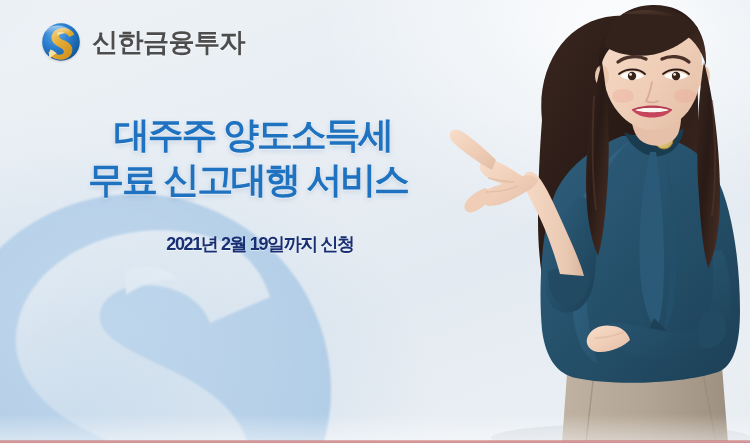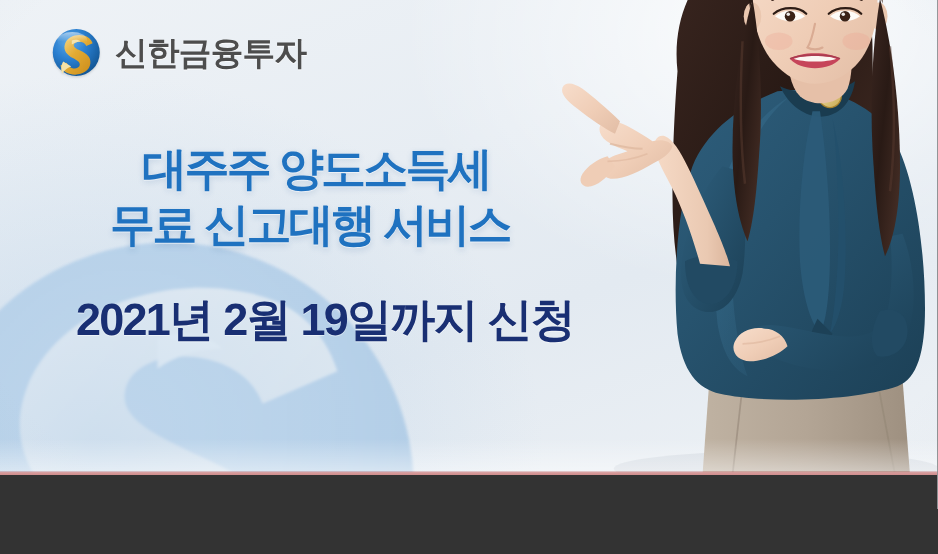--- a/index.html
+++ b/index.html
@@ -1,21 +1,21 @@
 <!DOCTYPE html>
 <html><head>
 <meta charset="utf-8">
 <title>Shinhan Promo Banner</title>
 <style>
   html,body{margin:0;padding:0;background:#333;}
   *{box-sizing:border-box;}
 
   #stage{
     position:relative;
-    width:750px;height:380px;
+    width:750px;height:443px;
     overflow:hidden;
     font-family:"Liberation Sans","DejaVu Sans",sans-serif;
     background:#e9eff4;
   }
 
   
   .bg-base{
     position:absolute;inset:0;
     background:
       linear-gradient(160deg,#eef2f6 0%,#e7edf3 38%,#e3eaf1 62%,#edf1f5 100%);
@@ -69,21 +69,21 @@
     text-shadow:
       0 1px 0 rgba(255,255,255,.55),
       0 2px 5px rgba(40,90,150,.18);
   }
   .hl-line.l1{margin-left:6px;}
   .hl-line.l2{margin-top:8px;margin-left:-4px;}
 
   .subline{
     position:absolute;left:0;top:232px;width:500px;
     text-align:center;
-    font-size:36px;font-weight:800;
+    font-size:18px;font-weight:800;
     color:#192f73;
     letter-spacing:-1.4px;
     white-space:nowrap;
     text-shadow:0 1px 0 rgba(255,255,255,.5);
     margin-left:10px;
   }
 
   
   .person{
     position:absolute;

